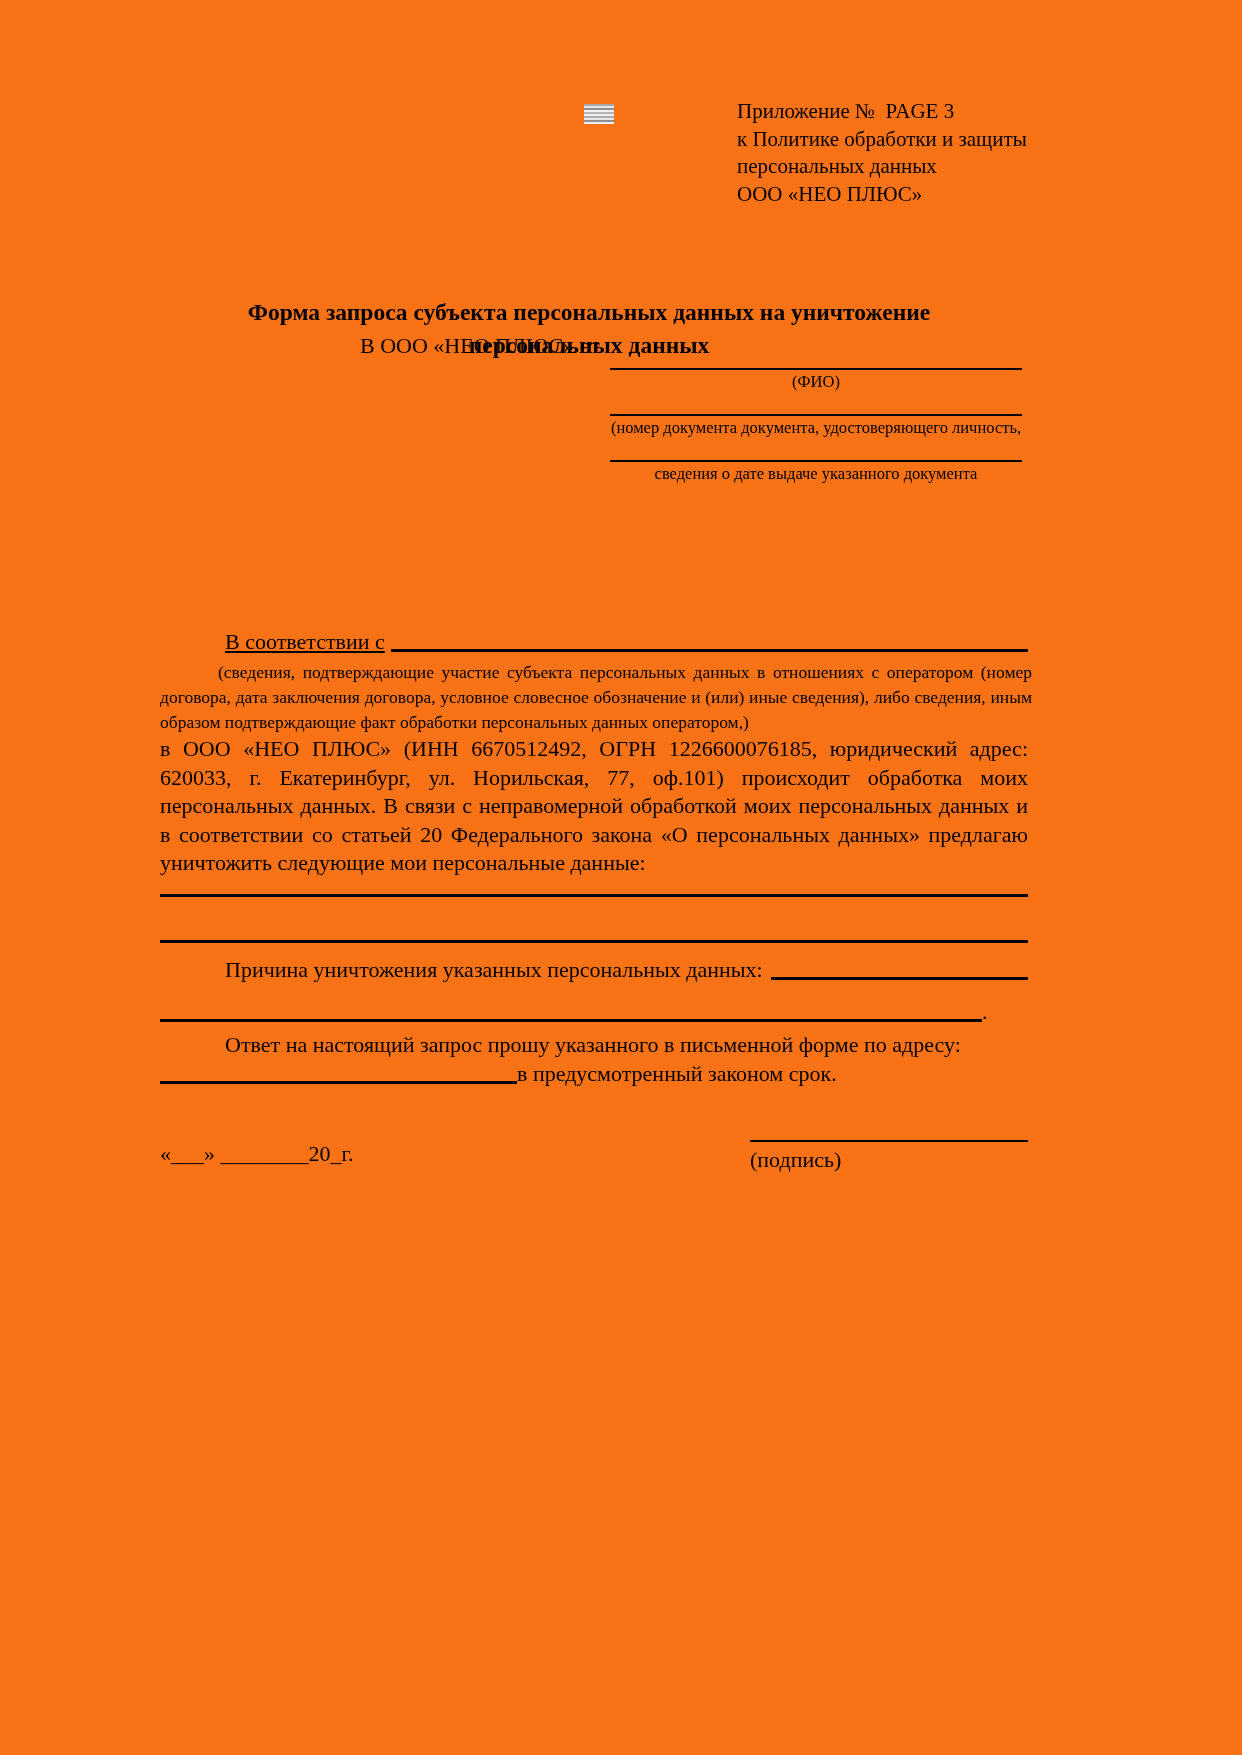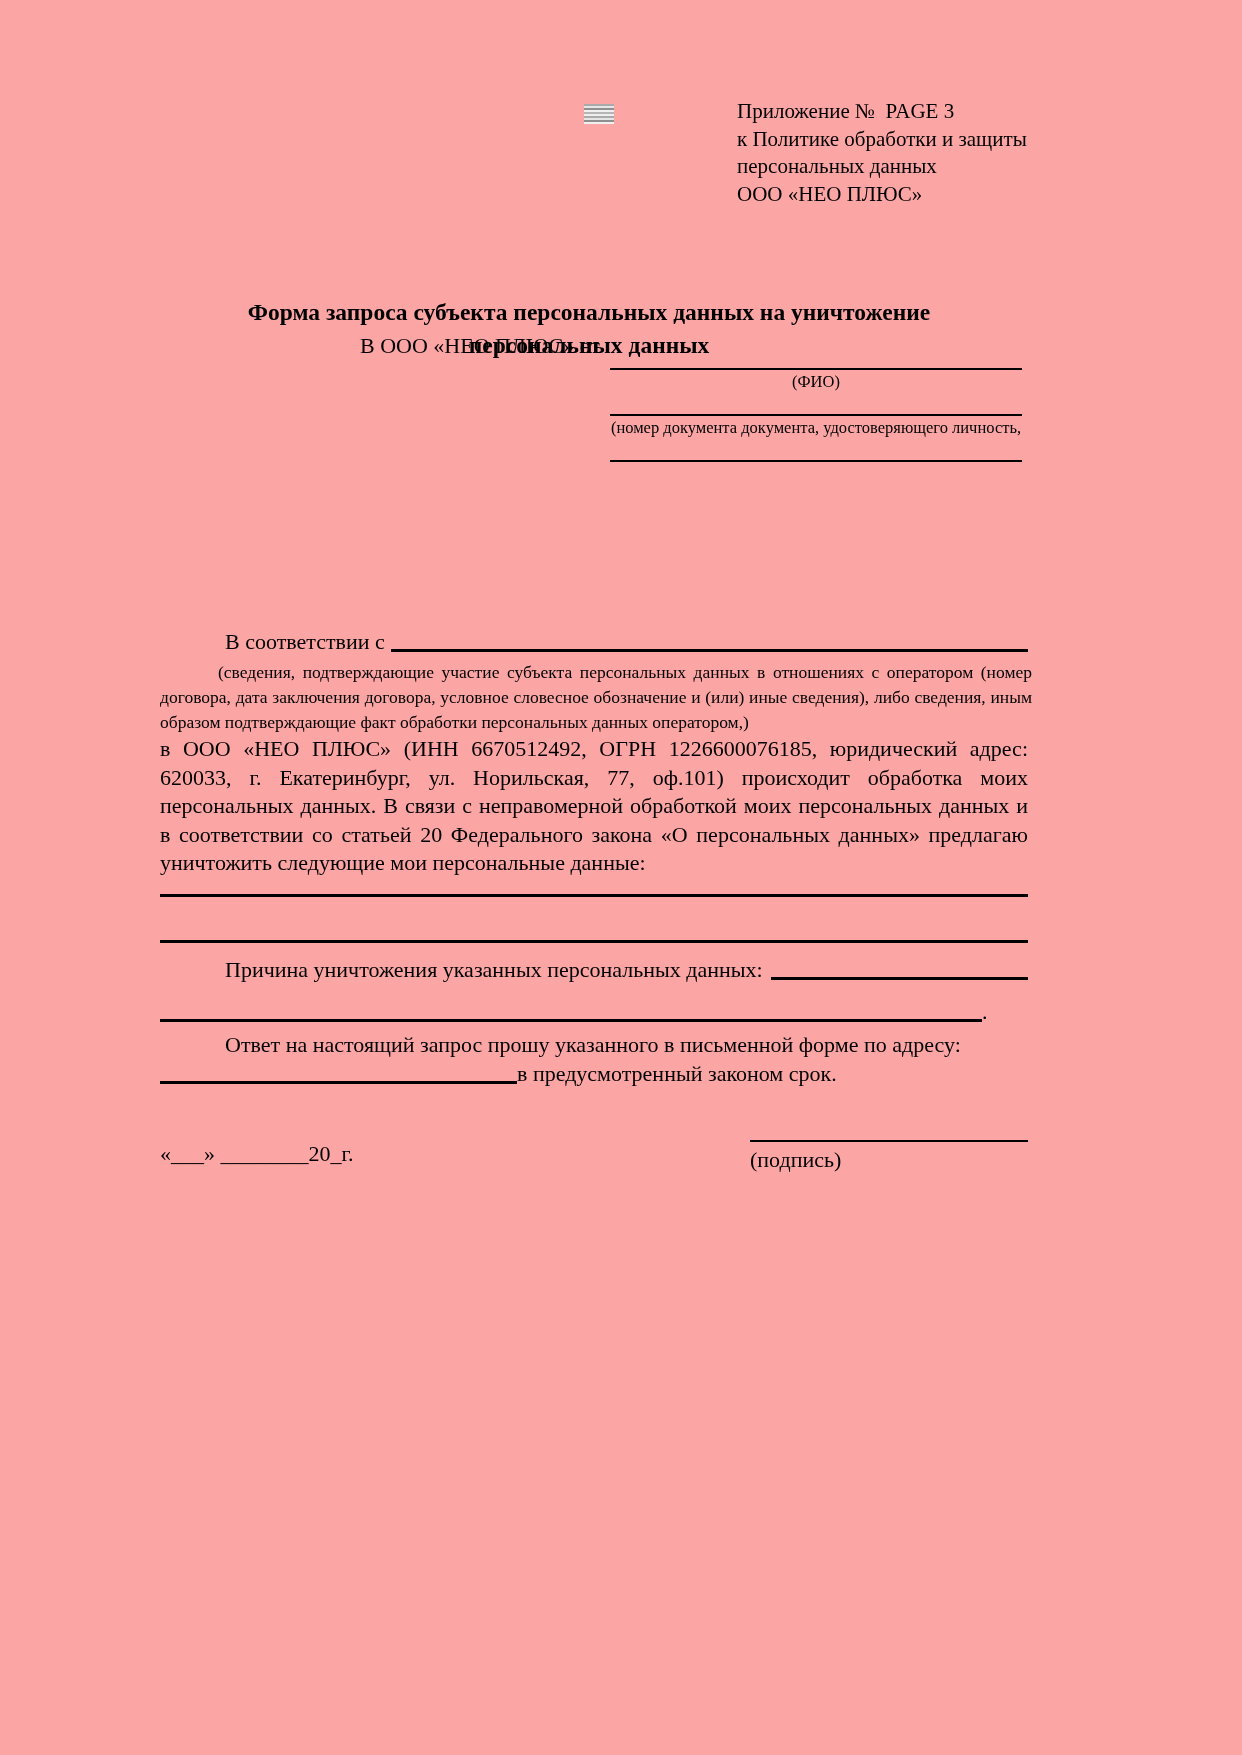--- a/index.html
+++ b/index.html
@@ -1,20 +1,20 @@
 <!DOCTYPE html>
 <html lang="ru"><head>
 <meta charset="utf-8">
 <style>
   html,body { margin:0; padding:0; background:#888; }
   .page {
     position:relative;
     width:1242px; height:1755px;
     margin:0 auto;
-    background:#fca5a5;
+    background:#f97316;
     font-family:"Liberation Serif", serif;
     color:#000;
   }
 
   
   .smudge {
     position:absolute; left:584px; top:104px;
     width:30px; height:20px;
     background:repeating-linear-gradient(180deg,
       #aaaaaa 0 2px, #e6e6e6 2px 4px,
@@ -51,21 +51,21 @@
     text-align:center;
     font-size:16.5px;
     white-space:nowrap;
   }
 
   .flow {
     position:absolute; left:160px; top:628px; width:868px;
     font-size:22px;
   }
 
-  .accordance { display:flex; line-height:28px; }
+  .accordance { display:flex; line-height:28px;text-decoration:underline; }
   .accordance .lead { padding-left:65px; white-space:pre; }
   .fill { border-bottom:3px solid #000; }
   .accordance .fill { flex:1; margin-bottom:4px; margin-left:6px; }
 
   .note {
     margin-top:4px;
     width:872px;
     font-size:17.5px; line-height:25px;
     text-align:justify; text-indent:58px;
   }
@@ -125,20 +125,21 @@
     <div class="field-row">
       <div class="blank"></div>
       <div class="caption">(ФИО)</div>
     </div>
     <div class="field-row">
       <div class="blank"></div>
       <div class="caption">(номер документа документа, удостоверяющего личность,</div>
     </div>
     <div class="field-row">
       <div class="blank"></div>
+      <div class="caption">сведения о дате выдаче указанного документа</div>
     </div>
   </div>
 
   <div class="flow">
 
     <div class="accordance">
       <span class="lead">В соответствии с</span>
       <span class="fill"></span>
     </div>
 

